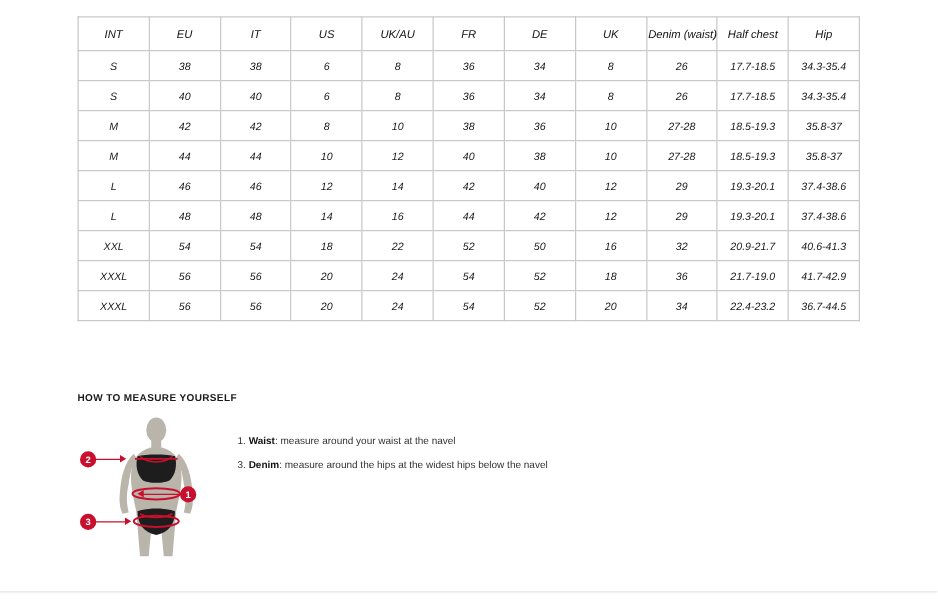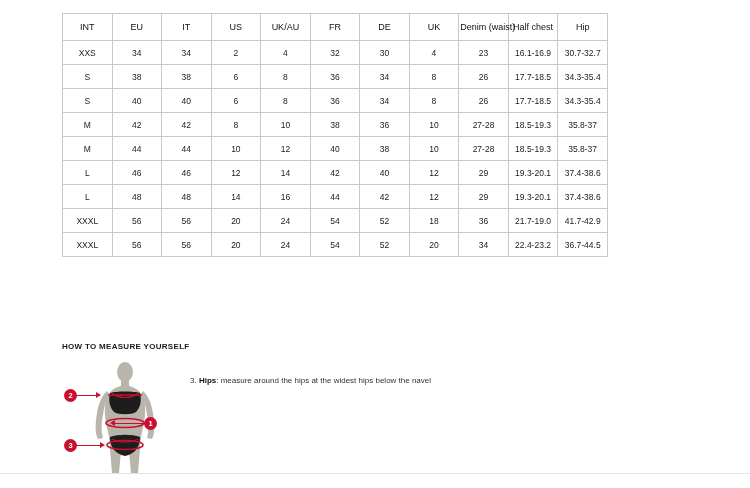--- a/index.html
+++ b/index.html
@@ -14,21 +14,22 @@
     color: #222222;
     position: relative;
     overflow: hidden;
   }
 
   
   .table-wrap {
     position: absolute;
     left: 62px;
     top: 13px;
-    width: 546px;
+    width: 626px;
+    font-style: italic;
   }
   table.size-table {
     border-collapse: collapse;
     width: 100%;
     table-layout: fixed;
   }
   table.size-table th,
   table.size-table td {
     border: 1px solid #c9c9c9;
     height: 23px;
@@ -43,21 +44,21 @@
   table.size-table th {
     height: 26px;
     font-size: 9px;
     color: #111111;
   }
 
   
   .measure-section {
     position: absolute;
     left: 62px;
-    top: 342px;
+    top: 314px;
     width: 630px;
   }
   .measure-title {
     font-size: 8px;
     font-weight: bold;
     letter-spacing: 0.3px;
     color: #1a1a1a;
     margin-bottom: 10px;
   }
   .measure-body {
@@ -147,33 +148,20 @@
         <th>FR</th>
         <th>DE</th>
         <th>UK</th>
         <th>Denim (waist)</th>
         <th>Half chest</th>
         <th>Hip</th>
       </tr>
     </thead>
     <tbody>
       <tr>
-        <td>XXS</td>
-        <td>34</td>
-        <td>34</td>
-        <td>2</td>
-        <td>4</td>
-        <td>32</td>
-        <td>30</td>
-        <td>4</td>
-        <td>23</td>
-        <td>16.1-16.9</td>
-        <td>30.7-32.7</td>
-      </tr>
-      <tr>
         <td>S</td>
         <td>38</td>
         <td>38</td>
         <td>6</td>
         <td>8</td>
         <td>36</td>
         <td>34</td>
         <td>8</td>
         <td>26</td>
         <td>17.7-18.5</td>
@@ -238,20 +226,33 @@
         <td>14</td>
         <td>16</td>
         <td>44</td>
         <td>42</td>
         <td>12</td>
         <td>29</td>
         <td>19.3-20.1</td>
         <td>37.4-38.6</td>
       </tr>
       <tr>
+        <td>XXL</td>
+        <td>54</td>
+        <td>54</td>
+        <td>18</td>
+        <td>22</td>
+        <td>52</td>
+        <td>50</td>
+        <td>16</td>
+        <td>32</td>
+        <td>20.9-21.7</td>
+        <td>40.6-41.3</td>
+      </tr>
+      <tr>
         <td>XXXL</td>
         <td>56</td>
         <td>56</td>
         <td>20</td>
         <td>24</td>
         <td>54</td>
         <td>52</td>
         <td>18</td>
         <td>36</td>
         <td>21.7-19.0</td>
@@ -312,20 +313,24 @@
       <span class="arrow-head ah2"></span>
       <span class="marker m2">2</span>
 
       <span class="measure-line ml3"></span>
       <span class="arrow-head ah3"></span>
       <span class="marker m3">3</span>
     </div>
 
     <div class="measure-list">
       <div class="measure-item">
+        <span>1.</span>
+        <b>Waist</b><span>: measure around your waist at the navel</span>
+      </div>
+      <div class="measure-item">
         <span>3.</span>
-        <b>Hips</b><span>: measure around the hips at the widest hips below the navel</span>
+        <b>Denim</b><span>: measure around the hips at the widest hips below the navel</span>
       </div>
     </div>
   </div>
 </div>
 
 <div class="footer-rule"></div>
 
 </body></html>

